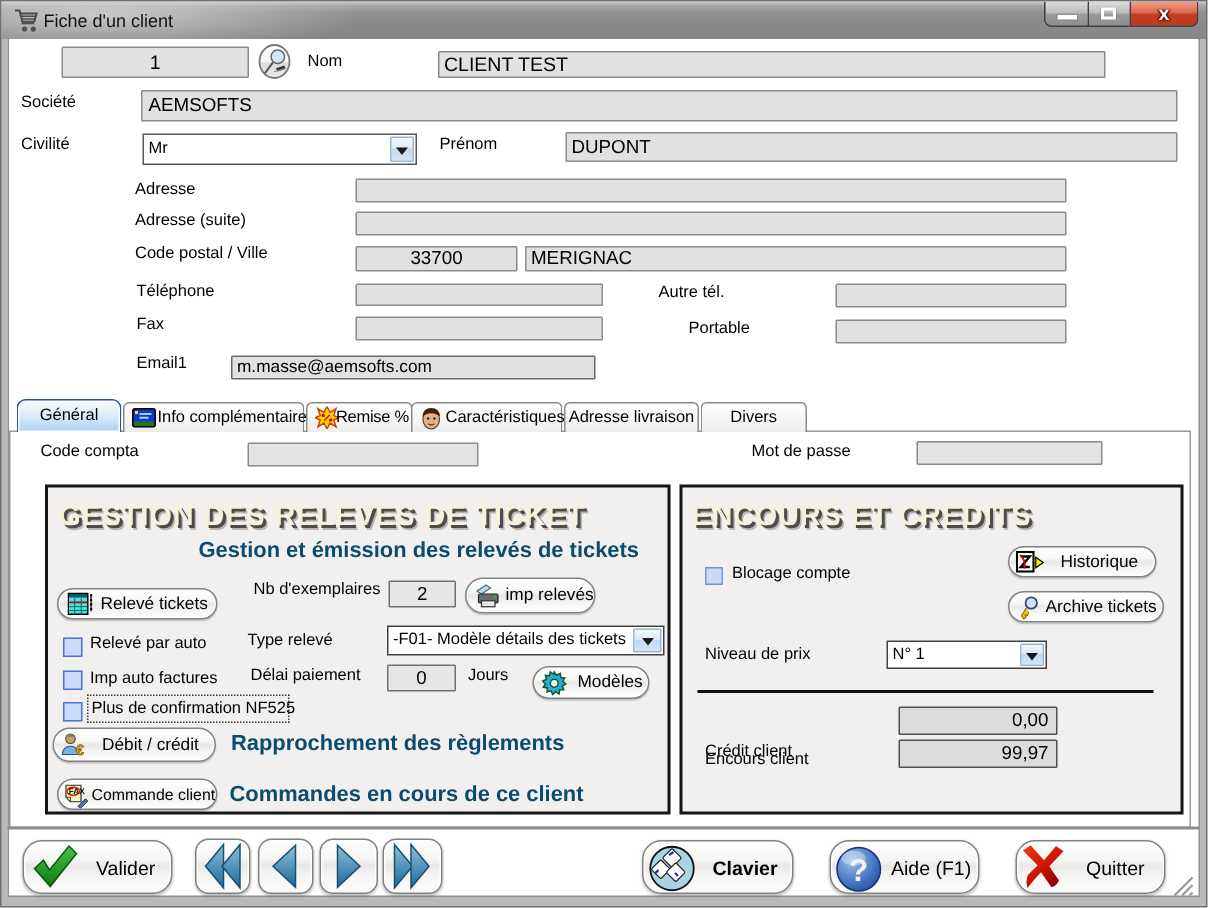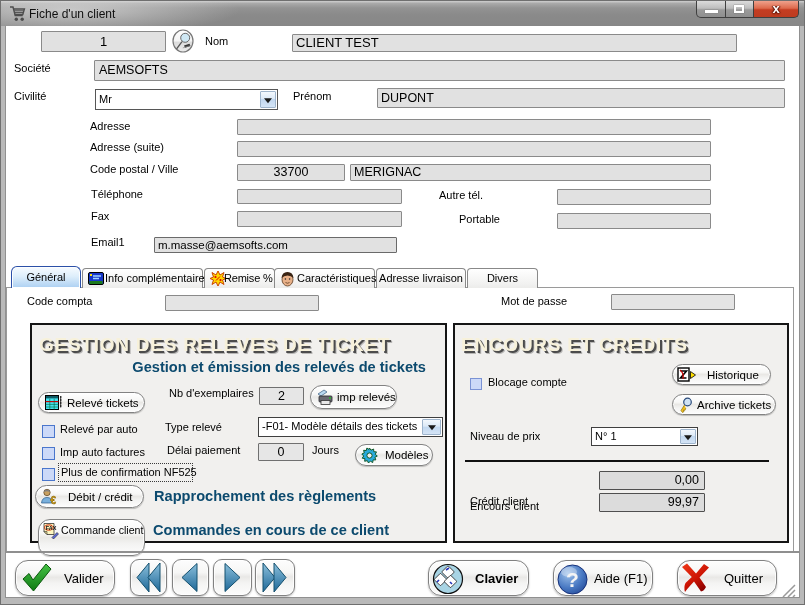--- a/index.html
+++ b/index.html
@@ -210,21 +210,21 @@
   <svg width="18" height="18" viewBox="0 0 18 18" style="left:4px;top:2px;">
     <circle cx="7" cy="4.5" r="3.2" fill="#c8a060" stroke="#5a4020" stroke-width=".7"></circle>
     <path d="M4 3 Q7 .5 10 3 L10 4 Q7 2.5 4 4 Z" fill="#808080"></path>
     <path d="M1.5 15 Q2 9.5 7 9.5 Q12 9.5 12.5 15 Z" fill="#7ab0dc" stroke="#2a5a8a" stroke-width=".7"></path>
     <text x="10.5" y="15.5" font-size="10" font-weight="bold" fill="#d4a017" stroke="#7a5a00" stroke-width=".4">€</text>
   </svg>
   <span style="left:32px;top:4.5px;">Débit / crédit</span>
  </div>
  <div class="gray" style="left:154px;top:488px;">Rapprochement des règlements</div>
 
- <div class="pill" style="left:38px;top:519px;width:107px;height:37px;font-size:11px;">
+ <div class="pill" style="left:38px;top:519px;width:107px;height:21px;font-size:11px;">
   <svg width="18" height="17" viewBox="0 0 18 17" style="left:3px;top:2px;">
     <path d="M2 1.5 h10 v11 h-7 l-3 -3 Z" fill="#fdf6bf" stroke="#333" stroke-width=".8"></path>
     <path d="M2 9.5 l3 0 l0 3 Z" fill="#e8dc90" stroke="#333" stroke-width=".6"></path>
     <ellipse cx="6.8" cy="5.5" rx="4.2" ry="2.6" fill="none" stroke="#cc2200" stroke-width="1"></ellipse>
     <text x="3.8" y="7.6" font-size="5.5" font-weight="bold" fill="#111">FAX</text>
     <path d="M10 15.5 L15 10.5 L16.5 12 L11.5 17 Z" fill="#5a6adc" stroke="#222" stroke-width=".6"></path>
   </svg>
   <span style="left:22px;top:4px;font-size:10.6px;">Commande client</span>
  </div>
  <div class="gray" style="left:153px;top:522px;">Commandes en cours de ce client</div>

